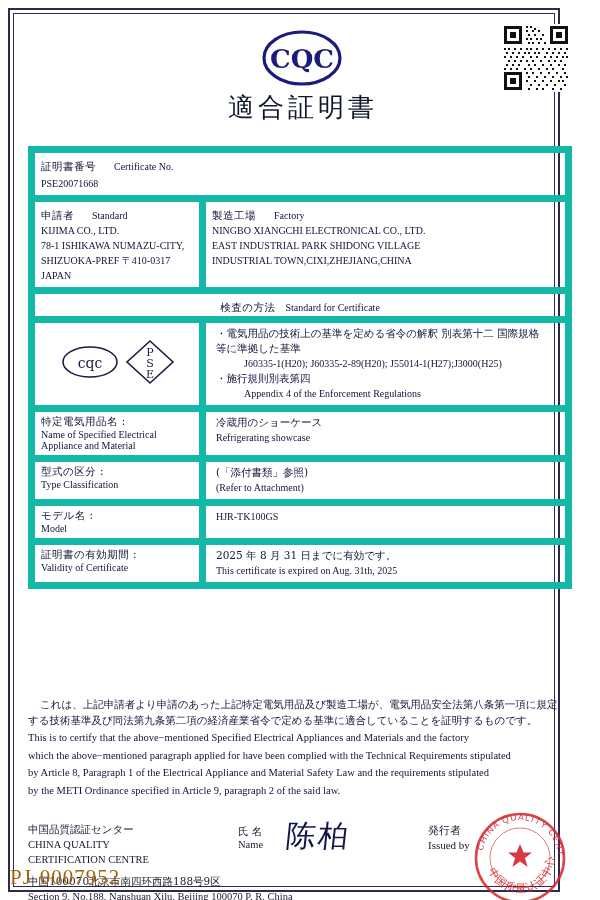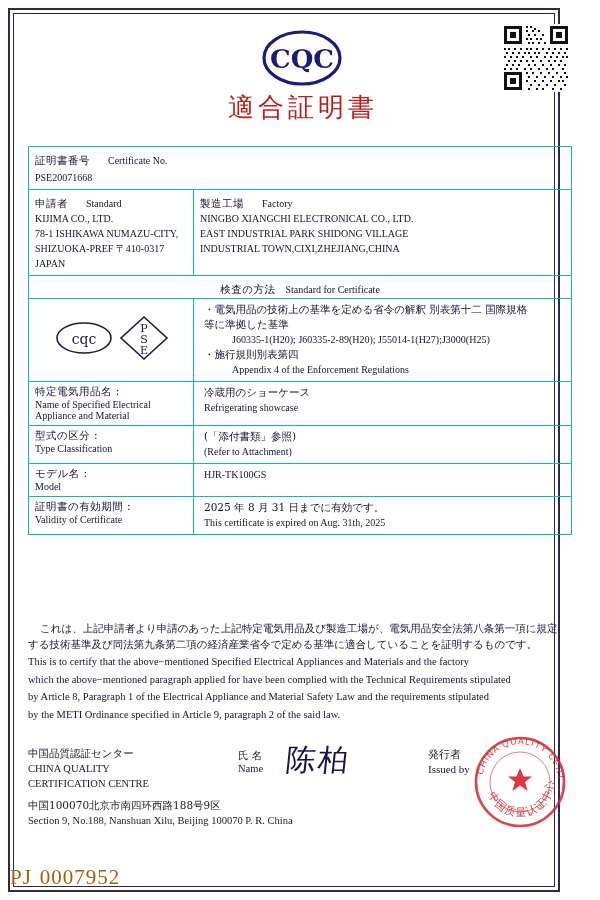--- a/index.html
+++ b/index.html
@@ -58,21 +58,21 @@
   }
   .logo svg { display:block; margin: 0 auto; }
   .title-jp {
     position: absolute;
     left: 155px;
     top: 66px;
     width: 240px;
     text-align: center;
     font-size: 26px;
     letter-spacing: 4px;
-    color: #b91c1c;
+    color: #0f172a;
     font-family: "DejaVu Serif", serif;
   }
   .title-en {
     position: absolute;
     left: 155px;
     top: 99px;
     width: 240px;
     text-align: center;
     font-size: 11px;
     color: #1b1b44;
@@ -87,21 +87,21 @@
   }
   .qr svg { display: block; }
 
   
   table.main {
     border-collapse: collapse;
     width: 544px;
     margin-top: 4px;
   }
   table.main td {
-    border: 1px solid #14b8a6;
+    border: 7px solid #14b8a6;
     padding: 3px 6px 4px 6px;
     vertical-align: top;
   }
   .lbl-jp {
     font-size: 10.5px;
     font-family: "DejaVu Serif", serif;
     color: #13133a;
     letter-spacing: 0.5px;
   }
   .lbl-en {
@@ -134,20 +134,21 @@
     text-align: center;
     vertical-align: middle !important;
   }
   .mark-wrap { display:flex; justify-content:center; align-items:center; gap: 4px; }
 
   
   .lblcol { width: 152px; }
 
   
   .statement {
+    margin-top: 22px;
     font-size: 10.5px;
     line-height: 15.5px;
     color: #13133a;
   }
   .statement .jp { font-family: "DejaVu Serif", serif; }
   .statement .en { font-family: "Liberation Serif", serif; margin-top: 2px; }
 
   
   .footer {
     position: relative;

